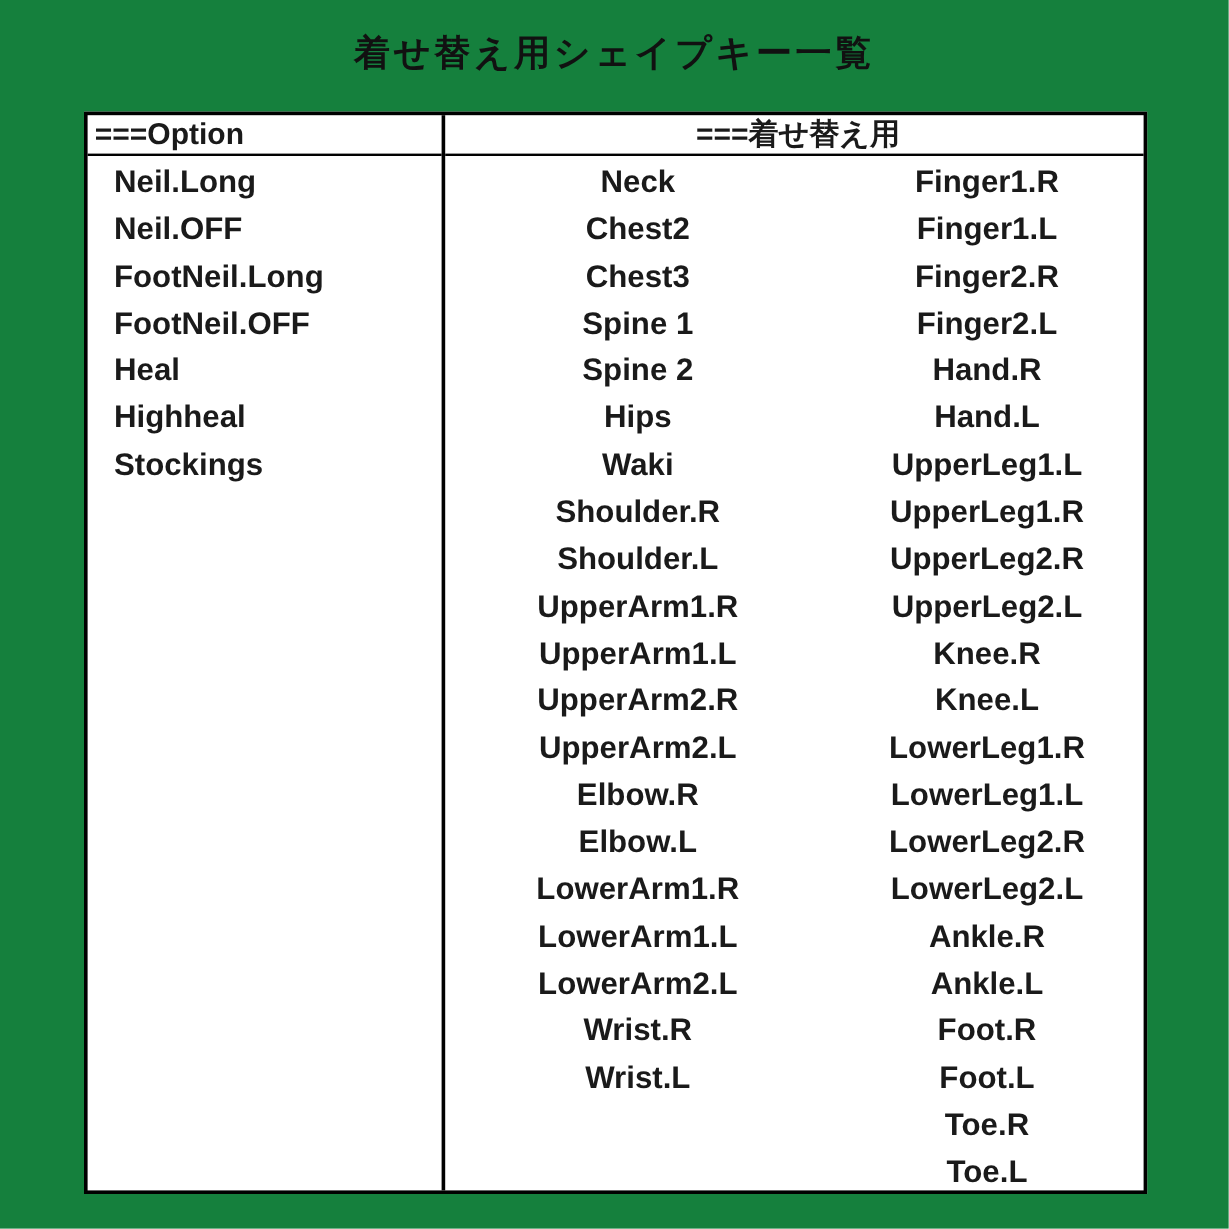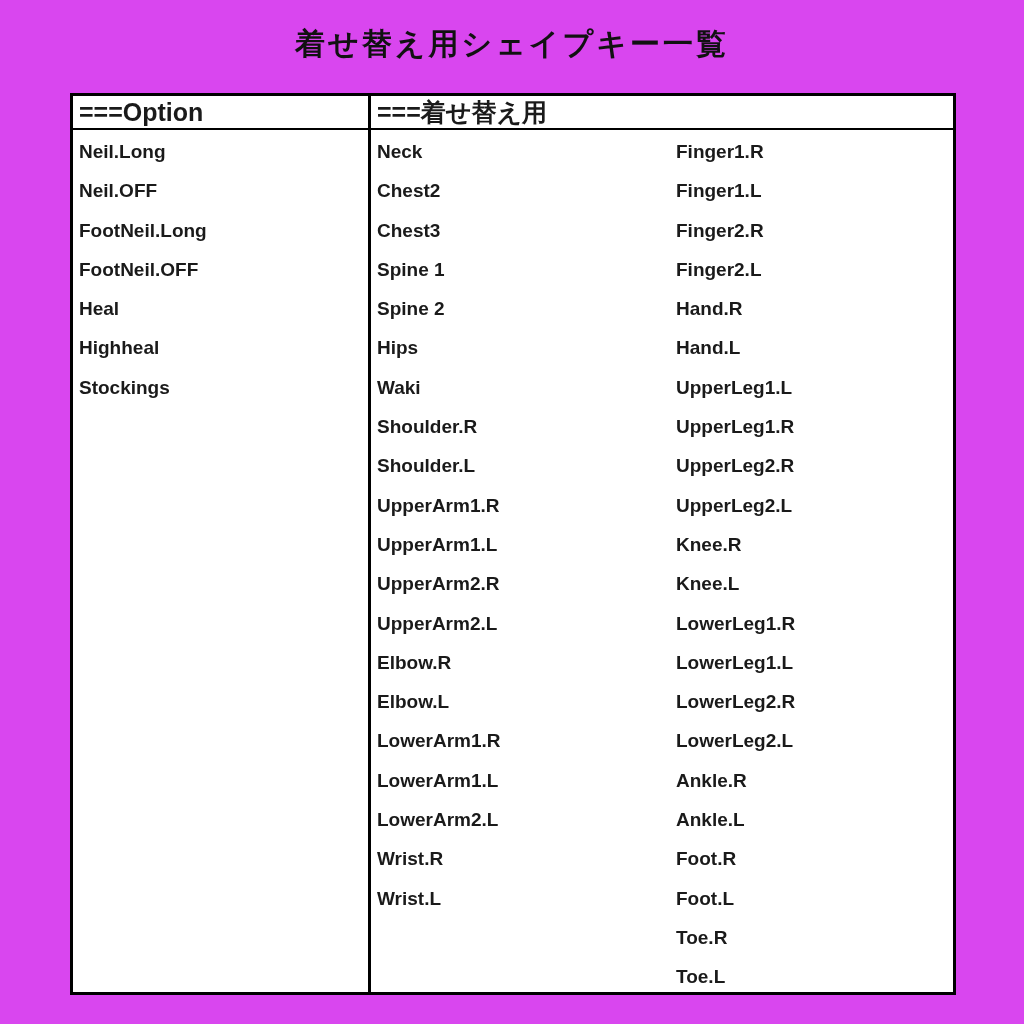--- a/index.html
+++ b/index.html
@@ -8,21 +8,21 @@
     height: 1024px;
     background: #ffffff;
     font-family: "Liberation Sans", "DejaVu Sans", sans-serif;
     color: #1a1a1a;
     overflow: hidden;
   }
   .page {
     position: relative;
     width: 1024px;
     height: 1024px;
-    background: #d946ef;
+    background: #15803d;
   }
   .title {
     position: absolute;
     top: 24px;
     left: 0;
     width: 100%;
     text-align: center;
     font-size: 30px;
     font-weight: 600;
     letter-spacing: 3px;
@@ -40,20 +40,21 @@
   }
   .col { display: flex; flex-direction: column; font-weight: bold; }
   .option-col {
     width: 298px;
     border-right: 3px solid #000000;
     flex: none;
   }
   .dressup-col {
     flex: 1;
     min-width: 0;
+    text-align: center;
   }
   .col-header {
     height: 34px;
     flex: none;
     border-bottom: 2px solid #000000;
     font-size: 25px;
     line-height: 32px;
     padding-left: 6px;
     white-space: nowrap;
     overflow: hidden;
@@ -64,23 +65,23 @@
     overflow: hidden;
   }
   .dressup-body {
     display: flex;
     flex-direction: row;
   }
   .sub-col { overflow: hidden; }
   .sub-col-1 { width: 299px; flex: none; }
   .sub-col-2 { flex: 1; min-width: 0; }
   .cell-item {
-    font-size: 19px;
+    font-size: 26px;
     line-height: 39.3px;
-    padding-left: 6px;
+    padding-left: 22px;
     white-space: nowrap;
   }
 </style>
 </head>
 <body>
 
 <div class="page">
 
   <h1 class="title">着せ替え用シェイプキー一覧</h1>
 

